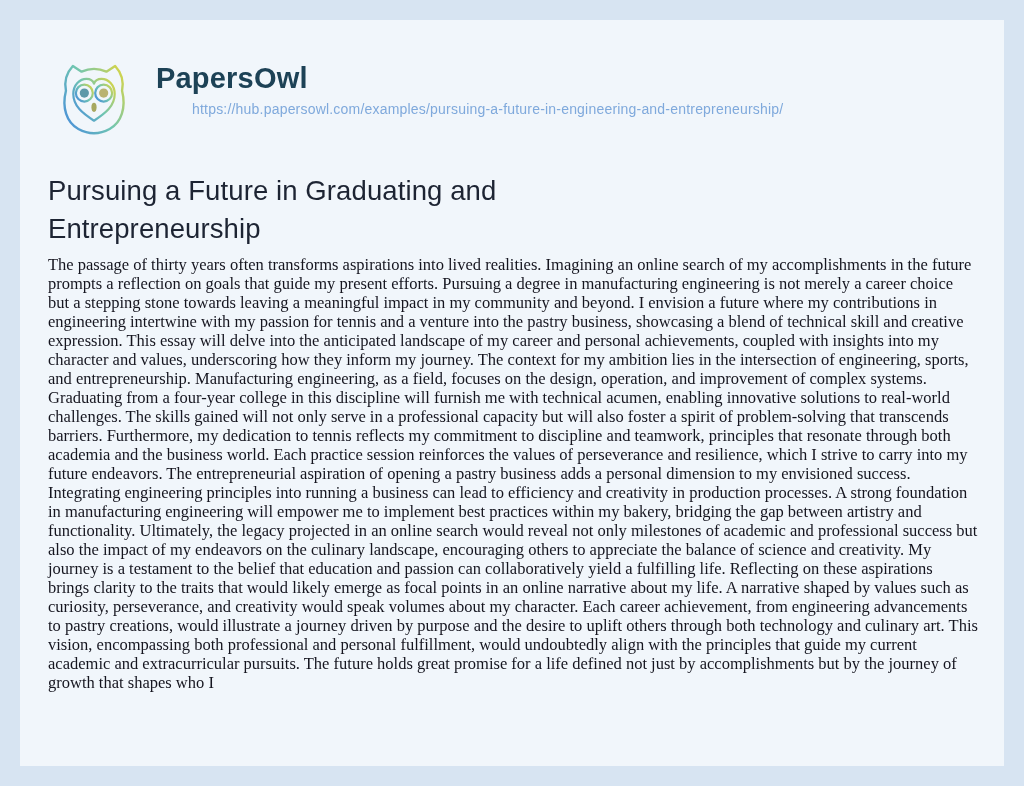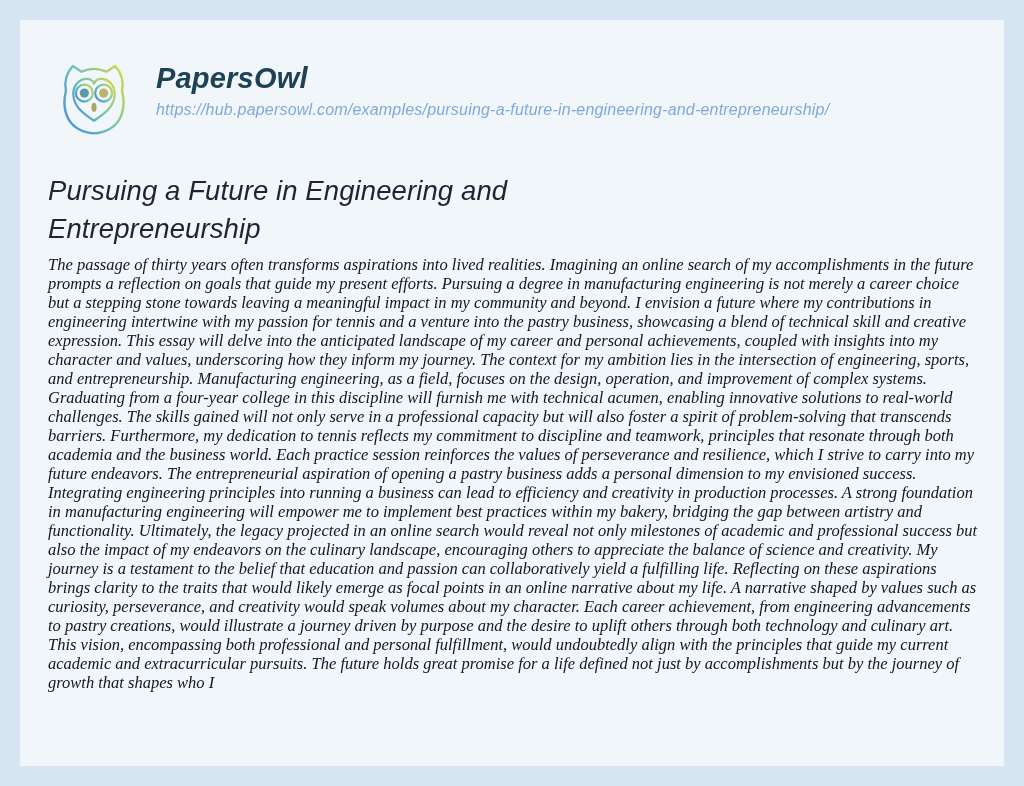--- a/index.html
+++ b/index.html
@@ -17,21 +17,20 @@
   .content-card {
     position: absolute;
     left: 20px;
     top: 20px;
     right: 20px;
     bottom: 20px;
     background: #f1f6fb;
     padding: 36px 28px 16px 28px;
     box-sizing: border-box;
     overflow: hidden;
-    font-style: italic;
   }
   .header {
     display: flex;
     align-items: flex-start;
     gap: 16px;
   }
   .logo-wrap {
     width: 92px;
     height: 92px;
     flex: 0 0 auto;
@@ -47,25 +46,26 @@
   }
   .brand-name {
     font-size: 29px;
     font-weight: 700;
     color: #1d4256;
     letter-spacing: 0.2px;
     line-height: 32px;
   }
   .page-url {
     margin-top: 7px;
-    font-size: 16px;
+    font-size: 14px;
     color: #7fa9dc;
     text-decoration: none;
     display: inline-block;
     letter-spacing: 0.2px;
+    margin-left: 36px;
   }
   .article-title {
     margin: 26px 0 0 0;
     max-width: 560px;
     font-size: 27.5px;
     font-weight: 500;
     line-height: 38px;
     color: #1d2433;
     letter-spacing: 0.1px;
   }
@@ -108,18 +108,18 @@
 
           <ellipse cx="50" cy="58" rx="2.8" ry="5" fill="#a8a860"></ellipse>
         </svg>
       </div>
       <div class="brand-block">
         <div class="brand-name">PapersOwl</div>
         <a class="page-url" href="#">https://hub.papersowl.com/examples/pursuing-a-future-in-engineering-and-entrepreneurship/</a>
       </div>
     </div>
 
-    <h1 class="article-title">Pursuing a Future in Engineering and Entrepreneurship</h1>
+    <h1 class="article-title">Pursuing a Future in Graduating and Entrepreneurship</h1>
 
     <p class="article-body">The passage of thirty years often transforms aspirations into lived realities. Imagining an online search of my accomplishments in the future prompts a reflection on goals that guide my present efforts. Pursuing a degree in manufacturing engineering is not merely a career choice but a stepping stone towards leaving a meaningful impact in my community and beyond. I envision a future where my contributions in engineering intertwine with my passion for tennis and a venture into the pastry business, showcasing a blend of technical skill and creative expression. This essay will delve into the anticipated landscape of my career and personal achievements, coupled with insights into my character and values, underscoring how they inform my journey. The context for my ambition lies in the intersection of engineering, sports, and entrepreneurship. Manufacturing engineering, as a field, focuses on the design, operation, and improvement of complex systems. Graduating from a four-year college in this discipline will furnish me with technical acumen, enabling innovative solutions to real-world challenges. The skills gained will not only serve in a professional capacity but will also foster a spirit of problem-solving that transcends barriers. Furthermore, my dedication to tennis reflects my commitment to discipline and teamwork, principles that resonate through both academia and the business world. Each practice session reinforces the values of perseverance and resilience, which I strive to carry into my future endeavors. The entrepreneurial aspiration of opening a pastry business adds a personal dimension to my envisioned success. Integrating engineering principles into running a business can lead to efficiency and creativity in production processes. A strong foundation in manufacturing engineering will empower me to implement best practices within my bakery, bridging the gap between artistry and functionality. Ultimately, the legacy projected in an online search would reveal not only milestones of academic and professional success but also the impact of my endeavors on the culinary landscape, encouraging others to appreciate the balance of science and creativity. My journey is a testament to the belief that education and passion can collaboratively yield a fulfilling life. Reflecting on these aspirations brings clarity to the traits that would likely emerge as focal points in an online narrative about my life. A narrative shaped by values such as curiosity, perseverance, and creativity would speak volumes about my character. Each career achievement, from engineering advancements to pastry creations, would illustrate a journey driven by purpose and the desire to uplift others through both technology and culinary art. This vision, encompassing both professional and personal fulfillment, would undoubtedly align with the principles that guide my current academic and extracurricular pursuits. The future holds great promise for a life defined not just by accomplishments but by the journey of growth that shapes who I</p>
 
   </div>
 </div>
 
 </body></html>

